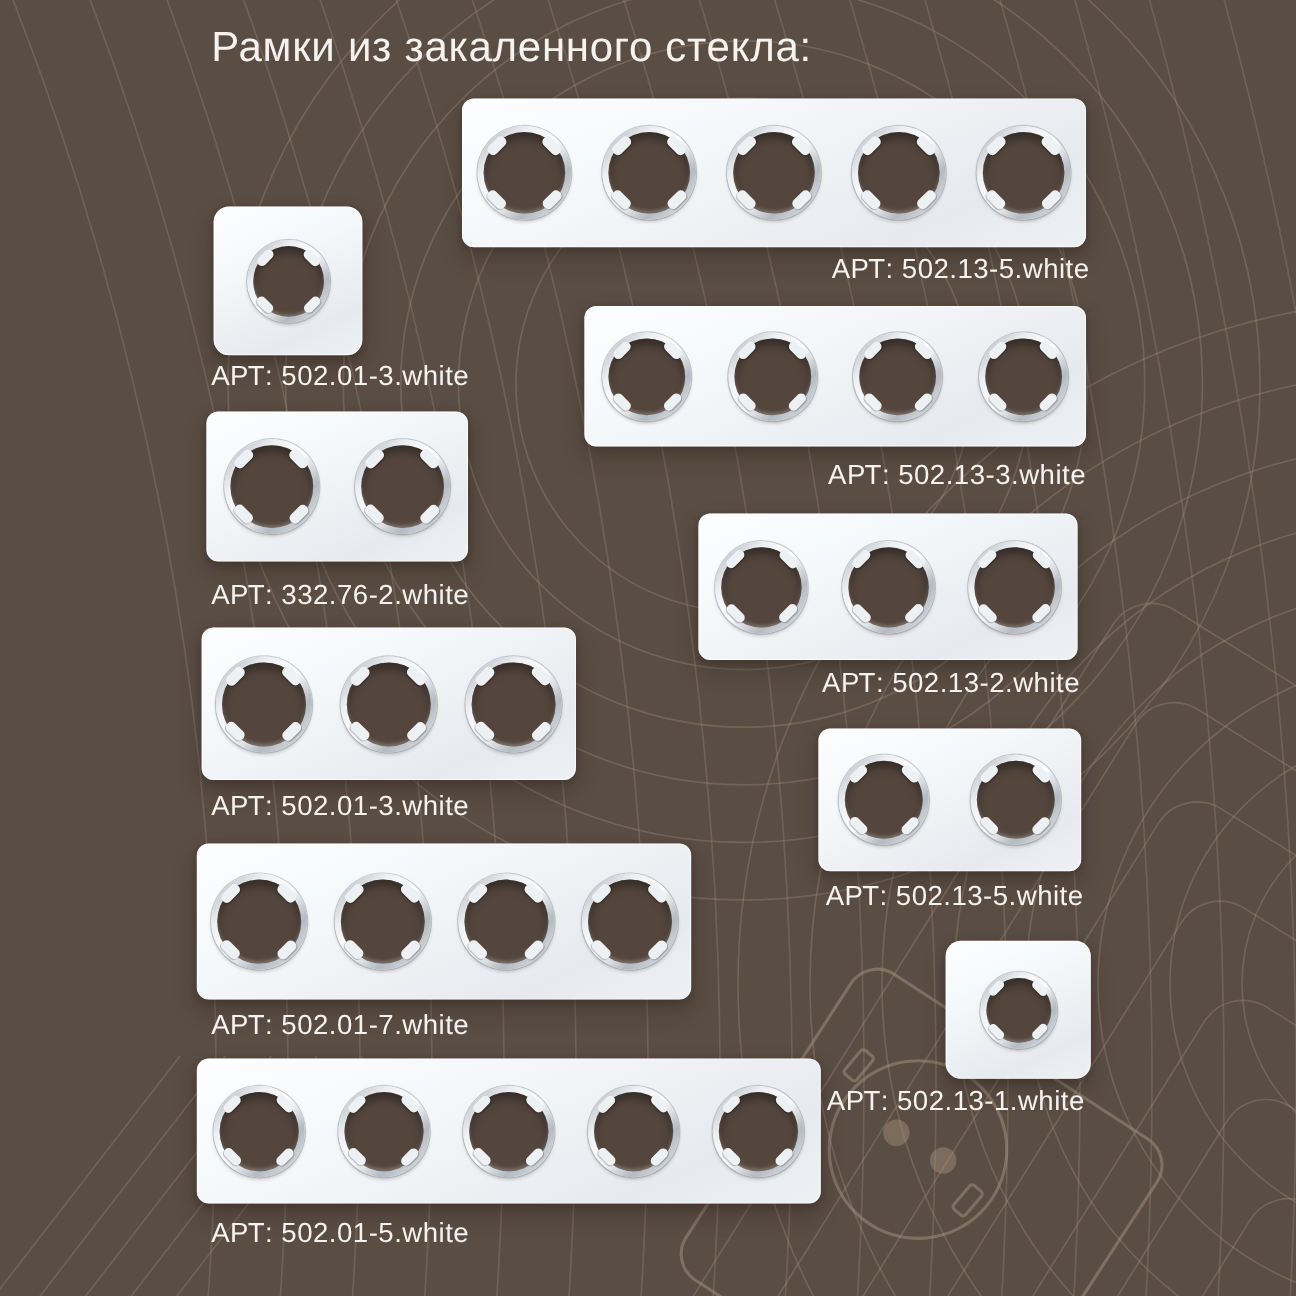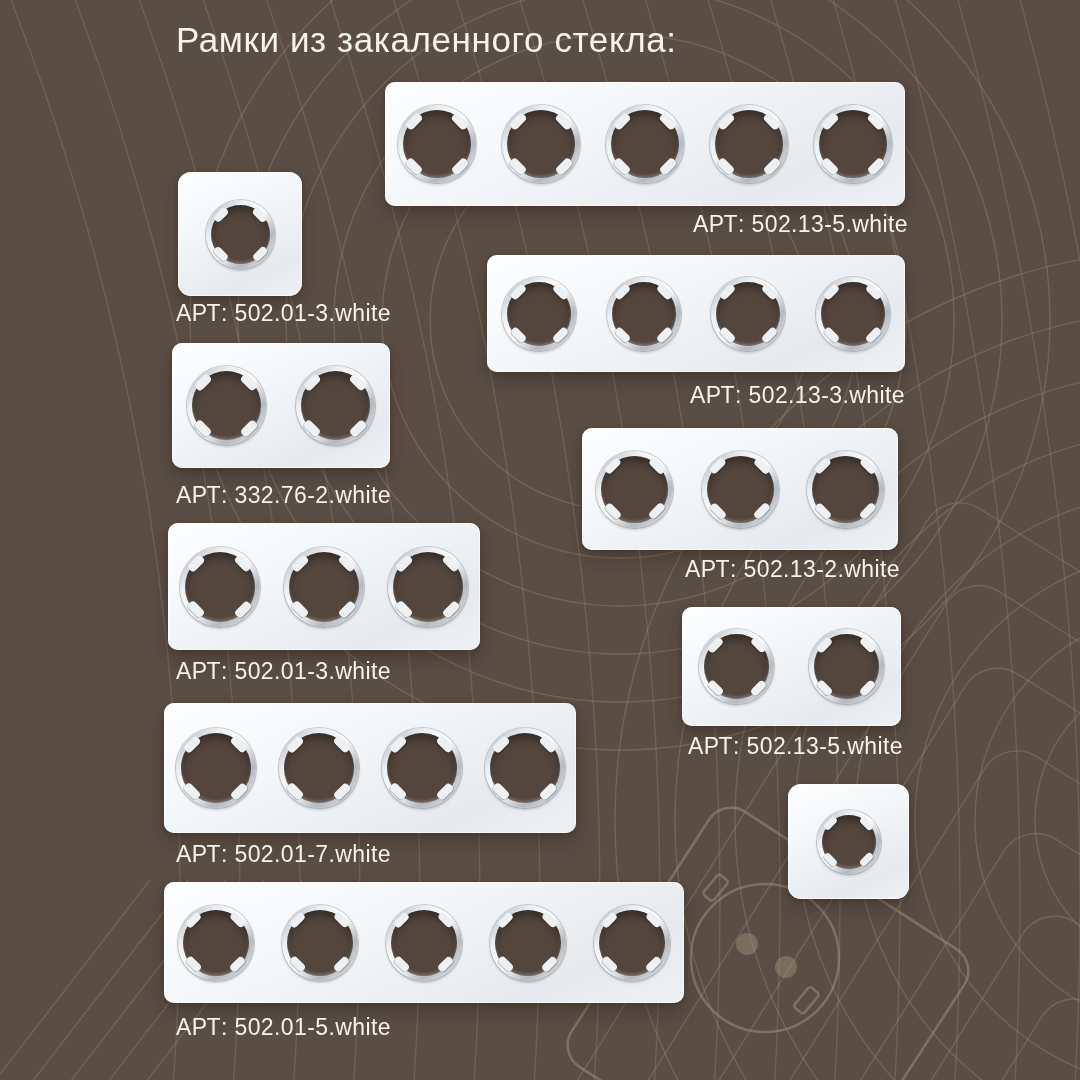--- a/index.html
+++ b/index.html
@@ -370,13 +370,14 @@
     </div>
 <div class="art" style="top: 300px; left: 176px;">АРТ: 502.01-3.white</div>
     <div class="art" style="top: 482px; left: 176px;">АРТ: 332.76-2.white</div>
     <div class="art" style="top: 658px; left: 176px;">АРТ: 502.01-3.white</div>
     <div class="art" style="top: 841px; left: 176px;">АРТ: 502.01-7.white</div>
     <div class="art" style="top: 1014px; left: 176px;">АРТ: 502.01-5.white</div>
     <div class="art" style="top: 211px; right: 172px; ">АРТ: 502.13-5.white</div>
     <div class="art" style="top: 382px; right: 175px; text-align: right;">АРТ: 502.13-3.white</div>
     <div class="art" style="top: 556px; right: 180px; text-align: right;">АРТ: 502.13-2.white</div>
     <div class="art" style="top: 733px; right: 177px; text-align: right;">АРТ: 502.13-5.white</div>
+    <div class="art" style="top: 904px; right: 176px; text-align: right;">АРТ: 502.13-1.white</div>
   </div>
 
 </body></html>

